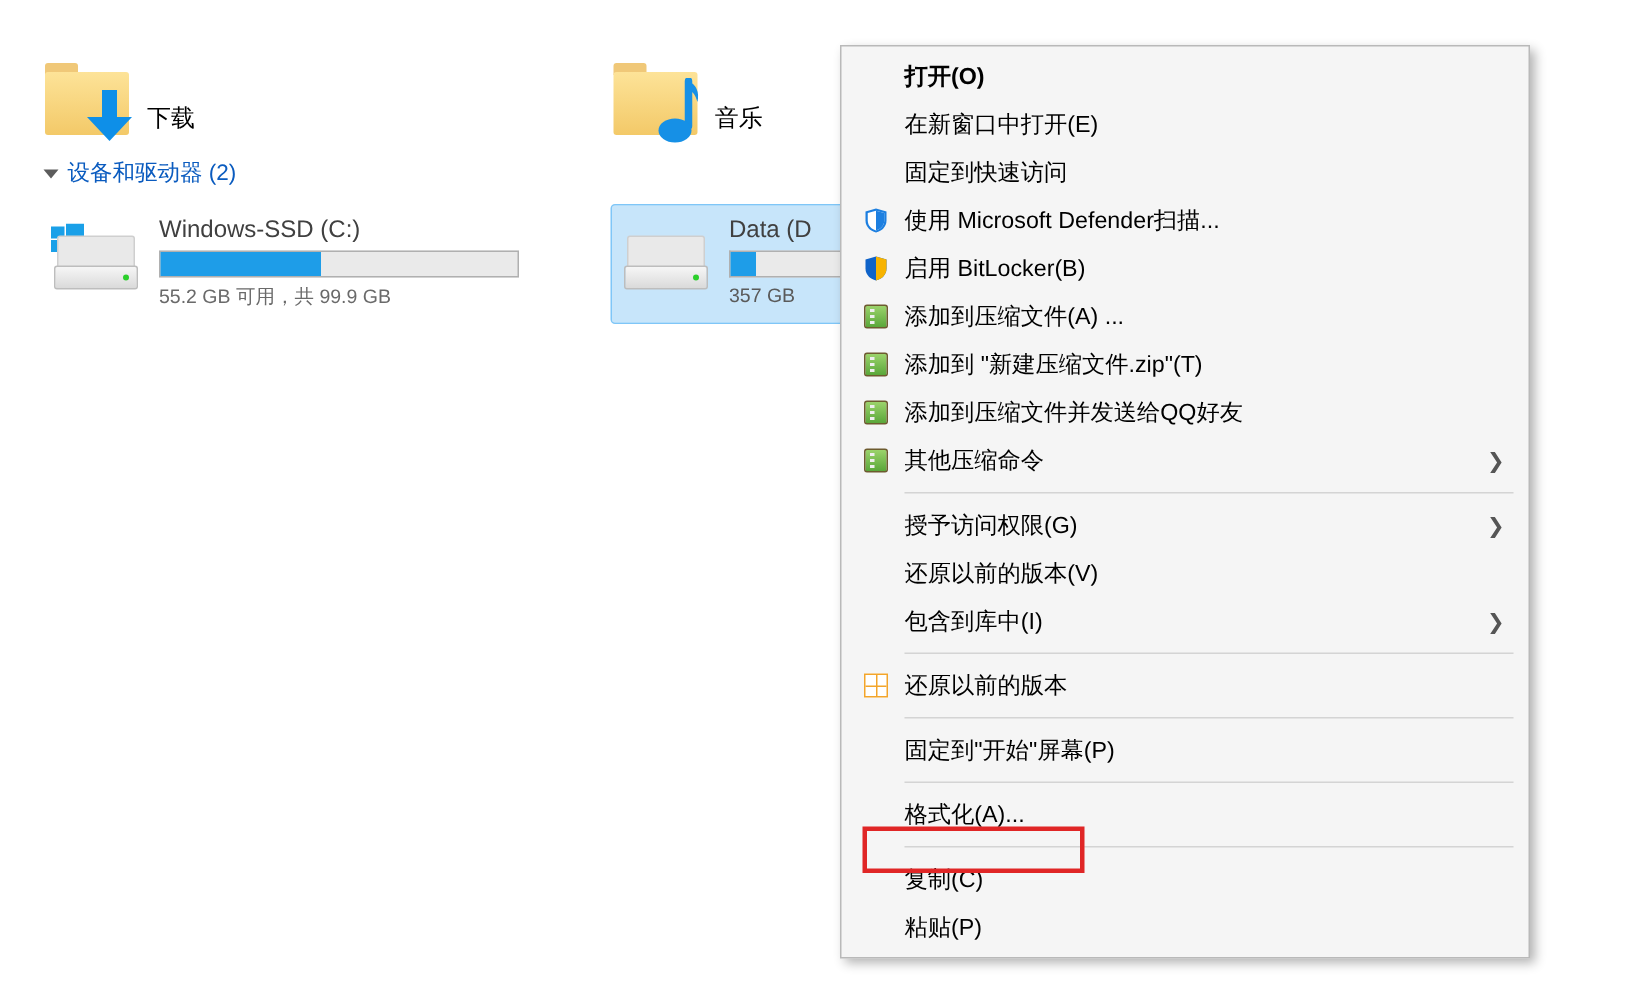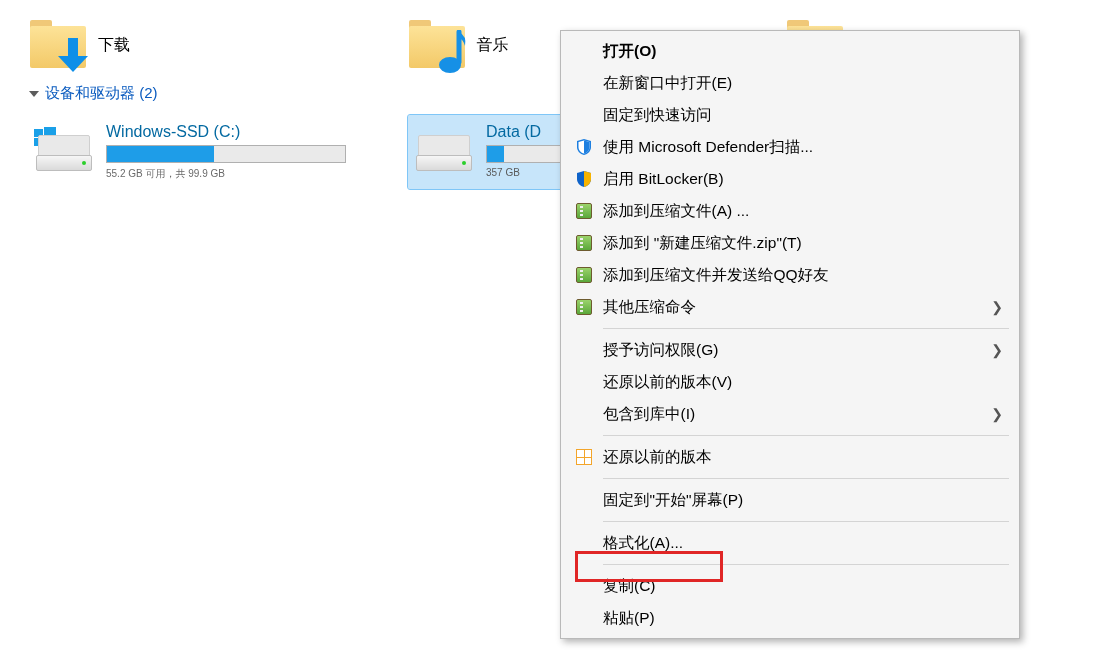--- a/index.html
+++ b/index.html
@@ -15,23 +15,24 @@
   }
 
   
   .folder-row {
     display: flex;
     padding: 20px 30px 10px 30px;
     gap: 0;
   }
   .folder-item {
     display: flex;
-    align-items: center;
+    align-items: flex-end;
     width: 380px;
     gap: 12px;
+    margin-top: 22px;
   }
   .folder-icon {
     width: 56px;
     height: 48px;
     position: relative;
     flex-shrink: 0;
   }
   .folder-icon .tab {
     position: absolute;
     top: 0; left: 0;
@@ -144,32 +145,32 @@
     background: #2bcf2b;
     border-radius: 50%;
   }
   .win-logo {
     position: absolute;
     left: -2px; top: 0;
     width: 22px; height: 22px;
   }
 
   .drive-info { display: flex; flex-direction: column; gap: 4px; flex: 1; }
-  .drive-name { font-size: 16px; color: #0369a1; }
+  .drive-name { font-size: 16px; color: #404040; }
   .drive-bar {
     width: 240px; height: 18px;
     border: 1px solid #b0b0b0;
     background: #eaeaea;
     position: relative;
   }
   .drive-bar .fill {
     position: absolute; left: 0; top: 0; bottom: 0;
     background: #1e9de8;
   }
-  .drive-stats { font-size: 10px; color: #6a6a6a; }
+  .drive-stats { font-size: 13px; color: #6a6a6a; }
   .drive-item.selected .drive-stats { color: #5a5a5a; }
   .drive-item.selected .drive-bar { width: 80px; border-right: none; }
 
   
   .ctx-menu {
     position: absolute;
     left: 560px;
     top: 30px;
     width: 460px;
     background: #f5f5f5;

